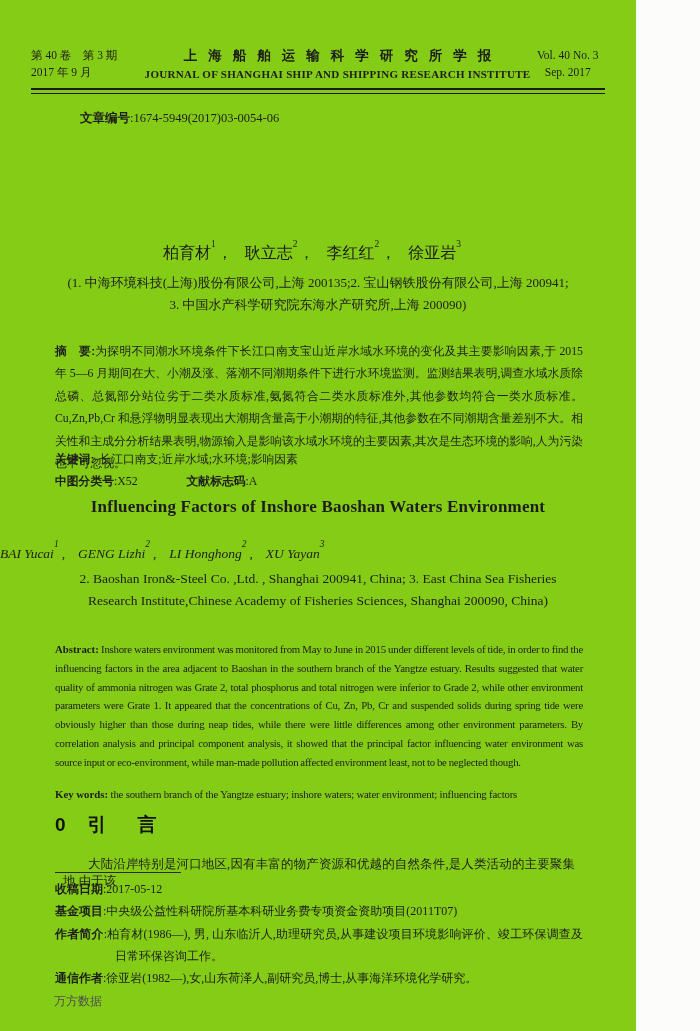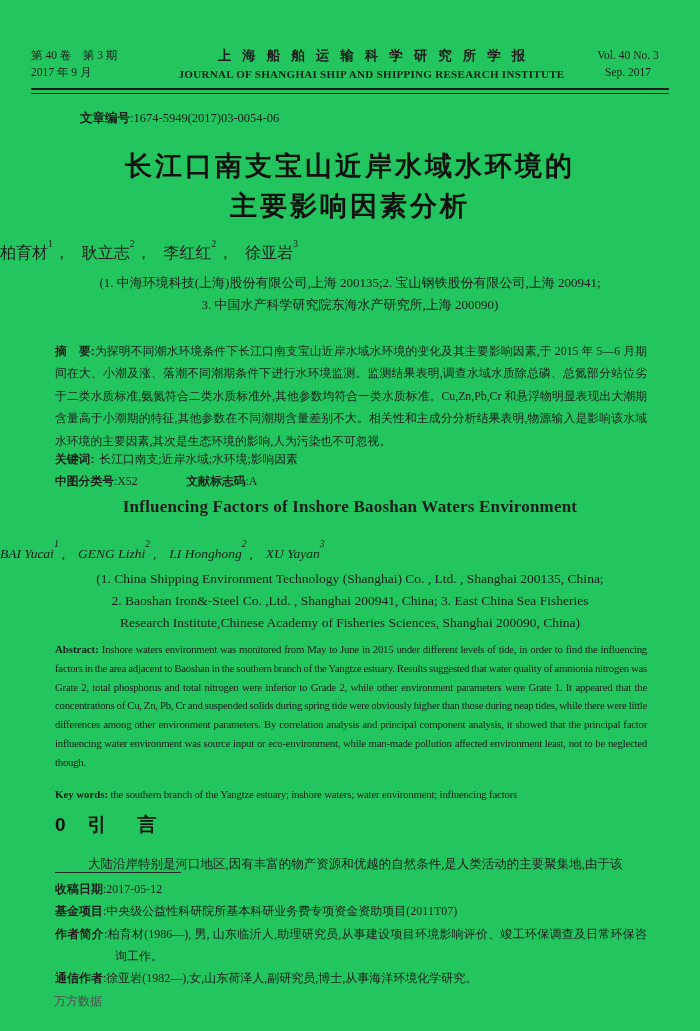--- a/index.html
+++ b/index.html
@@ -1,18 +1,18 @@
 <!DOCTYPE html>
 <html><head>
 <meta charset="utf-8">
 <style>
   html,body { margin:0; padding:0; background:#fcfcfa; }
   .page {
-    position:relative; width:700px; height:1031px; overflow:hidden;
-    background:#22c55e; color:#1d1d1d;
+    position:relative; width:636px; height:1031px; overflow:hidden;
+    background:#84cc16; color:#1d1d1d;
     font-family:"Liberation Serif", serif;
   }
   
   .jheader { position:absolute; top:47px; left:31px; right:31px;
     display:flex; justify-content:space-between; align-items:flex-start; }
   .h-col { font-size:11.5px; line-height:17px; white-space:nowrap; }
   .h-left { text-align:left; width:125px; }
   .h-right { text-align:center; width:82px; }
   .h-center { flex:1; text-align:center; }
   .journal-cn { font-family:"Liberation Sans", sans-serif; font-weight:bold;
@@ -21,21 +21,21 @@
     margin-top:3px; white-space:nowrap; }
   .header-rule { position:absolute; top:88px; left:31px; right:31px; height:3px;
     border-top:2.5px solid #1a1a1a; border-bottom:1px solid #1a1a1a; }
   
   .art-number { position:absolute; top:110px; left:80px; font-size:12.5px; }
   .art-number b { font-family:"Liberation Sans", sans-serif; }
   
   .title-cn { position:absolute; top:146px; left:0; right:0; text-align:center;
     font-family:"Liberation Sans", sans-serif; font-weight:bold;
     font-size:27px; line-height:40px; letter-spacing:3px; color:#111; margin:0; }
-  .authors-cn { position:absolute; top:243px; left:0; right:12px; text-align:left;
+  .authors-cn { position:absolute; top:243px; left:0; right:12px; text-align:center;
     font-size:16px; }
   .authors-cn sup, .authors-en sup { font-size:9.5px; position:relative; top:-5px; }
   .authors-cn .au-sep { margin:0 12px 0 1px; }
   .affil-cn { position:absolute; top:272px; left:0; right:0; text-align:center;
     font-size:13px; line-height:21.5px; }
   
   .abs-cn { position:absolute; top:340px; left:55px; right:53px;
     font-size:11.8px; line-height:22.4px; text-align:justify; }
   .lbl { font-family:"Liberation Sans", sans-serif; font-weight:bold; }
   .kw-cn { position:absolute; top:452px; left:55px; right:53px; font-size:11.8px; }
@@ -93,24 +93,20 @@
       <div>Vol. 40 No. 3</div>
       <div>Sep. 2017</div>
     </div>
   </div>
   <div class="header-rule"></div>
 
   <div class="art-number">
     <b>文章编号</b><span>:1674-5949(2017)03-0054-06</span>
   </div>
 
-  <h1 class="title-cn">
-    <span>长江口南支宝山近岸水域水环境的</span><br>
-    <span>主要影响因素分析</span>
-  </h1>
 
   <div class="authors-cn">
     <span><span>柏育材</span><sup>1</sup><span class="au-sep">，</span></span><span><span>耿立志</span><sup>2</sup><span class="au-sep">，</span></span><span><span>李红红</span><sup>2</sup><span class="au-sep">，</span></span><span><span>徐亚岩</span><sup>3</sup></span>
   </div>
 
   <div class="affil-cn">
     <div>(1. 中海环境科技(上海)股份有限公司,上海 200135;2. 宝山钢铁股份有限公司,上海 200941;</div>
     <div>3. 中国水产科学研究院东海水产研究所,上海 200090)</div>
   </div>
 
@@ -127,21 +123,20 @@
     <span class="clc-gap"><span class="lbl">文献标志码</span><span>:A</span></span>
   </div>
 
   <h2 class="title-en">Influencing Factors of Inshore Baoshan Waters Environment</h2>
 
   <div class="authors-en">
     <span><span>BAI Yucai</span><sup>1</sup><span class="au-sep">,</span></span><span><span>GENG Lizhi</span><sup>2</sup><span class="au-sep">,</span></span><span><span>LI Honghong</span><sup>2</sup><span class="au-sep">,</span></span><span><span>XU Yayan</span><sup>3</sup></span>
   </div>
 
   <div class="affil-en">
-    <div>(1. China Shipping Environment Technology (Shanghai) Co. , Ltd. , Shanghai 200135, China;</div>
     <div>2. Baoshan Iron&amp;-Steel Co. ,Ltd. , Shanghai 200941, China; 3. East China Sea Fisheries</div>
     <div>Research Institute,Chinese Academy of Fisheries Sciences, Shanghai 200090, China)</div>
   </div>
 
   <div class="abs-en">
     <span class="lbl">Abstract:</span> <span>Inshore waters environment was monitored from May to June in 2015 under different levels of tide, in order to find the influencing factors in the area adjacent to Baoshan in the southern branch of the Yangtze estuary. Results suggested that water quality of ammonia nitrogen was Grate 2, total phosphorus and total nitrogen were inferior to Grade 2, while other environment parameters were Grate 1. It appeared that the concentrations of Cu, Zn, Pb, Cr and suspended solids during spring tide were obviously higher than those during neap tides, while there were little differences among other environment parameters. By correlation analysis and principal component analysis, it showed that the principal factor influencing water environment was source input or eco-environment, while man-made pollution affected environment least, not to be neglected though.</span>
   </div>
 
   <div class="kw-en">
     <span class="lbl">Key words:</span> <span>the southern branch of the Yangtze estuary; inshore waters; water environment; influencing factors</span>

